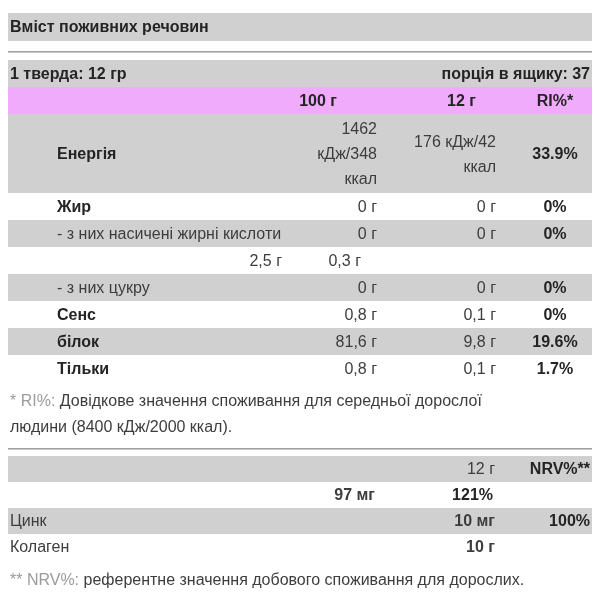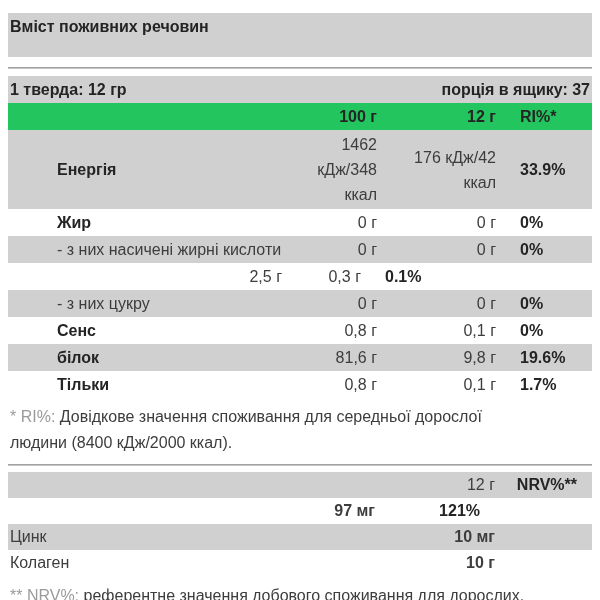--- a/index.html
+++ b/index.html
@@ -13,21 +13,21 @@
   *{box-sizing:border-box;}
   html,body{margin:0;padding:0;}
   body{
     width:600px;height:600px;background:#ffffff;overflow:hidden;
     font-family:"Liberation Sans","DejaVu Sans",sans-serif;
     font-size:16px;color:var(--body);
     -webkit-font-smoothing:antialiased;
   }
   .page{padding:13px 8px 0 8px;}
   .title-bar{
-    background:var(--band);height:44px;line-height:28px;
+    background:var(--band);height:28px;line-height:28px;
     padding:0 4px 0 2px;font-weight:bold;color:var(--strong);
     margin-bottom:10px;white-space:nowrap;
   }
   .sep{height:2px;background:linear-gradient(var(--divider),var(--divider2));}
   .sep.top{margin-bottom:7px;}
   .sep.mid{margin-top:8px;margin-bottom:6px;}
 
   
   .serving-row{
     display:flex;justify-content:space-between;align-items:flex-start;
@@ -38,38 +38,38 @@
     display:grid;grid-template-columns:1fr 95px 135px 72px;
     align-items:center;min-height:27px;line-height:27px;
   }
   .row.shaded{background:var(--band);}
   .row.energy{line-height:25px;padding:2px 0;}
   .c1{padding-left:2px;font-weight:bold;color:var(--strong);margin-left:47px;}
   .row.sub .c1{font-weight:normal;color:var(--body);}
   .c2{text-align:right;padding-right:8px;}
   .c2 .wrap{display:inline-block;max-width:72px;vertical-align:top;}
   .c3{text-align:right;padding-right:24px;}
-  .c4{text-align:left;padding-right:2px;font-weight:bold;color:var(--strong);}
+  .c4{text-align:center;padding-right:2px;font-weight:bold;color:var(--strong);}
   .row.header .c2,.row.header .c3,.row.header .c4{font-weight:bold;color:var(--strong);}
-  .row.header{background:#22c55e;}
+  .row.header{background:#f0abfc;gap:20px;}
 
   
   .footnote{margin:6px 0 0 0;line-height:26px;color:var(--body);padding-left:2px;}
   .footnote.fn1{max-width:505px;}
   .fn-prefix{color:var(--fnprefix);}
 
   
   .row2{
     display:grid;grid-template-columns:1fr 120px 97px;
     align-items:center;height:26px;line-height:26px;
   }
   .row2.shaded{background:var(--band);}
   .d1{padding-left:2px;color:var(--body);}
   .d2{text-align:right;color:var(--body);font-weight:bold;}
-  .d3{text-align:right;padding-right:15px;font-weight:bold;color:var(--strong);}
+  .d3{text-align:right;padding-right:2px;font-weight:bold;color:var(--strong);}
   .row2.header2 .d2{font-weight:normal;}
   .footnote.fn2{margin-top:7px;}
 </style>
 </head>
 <body>
 
 <div class="page">
 
   <div class="title-bar">
     <span>Вміст поживних речовин</span>
@@ -105,21 +105,20 @@
         </div>
         <div class="row shaded sub">
           <span class="c1">- з них насичені жирні кислоти</span>
           <span class="c2"><span class="wrap">0 г</span></span>
           <span class="c3">0 г</span>
           <span class="c4">0%</span>
         </div>
         <div class="row">
           <span class="c2"><span class="wrap">2,5 г</span></span>
           <span class="c3">0,3 г</span>
-          <span class="c4">0.1%</span>
         </div>
         <div class="row shaded sub">
           <span class="c1">- з них цукру</span>
           <span class="c2"><span class="wrap">0 г</span></span>
           <span class="c3">0 г</span>
           <span class="c4">0%</span>
         </div>
         <div class="row">
           <span class="c1">Сенс</span>
           <span class="c2"><span class="wrap">0,8 г</span></span>
@@ -156,20 +155,21 @@
     </div>
 
     <div id="t2-rows">
         <div class="row2">
           <span class="d2">97 мг</span>
           <span class="d3">121%</span>
         </div>
         <div class="row2 shaded">
           <span class="d1">Цинк</span>
           <span class="d2">10 мг</span>
+          <span class="d3">100%</span>
         </div>
         <div class="row2">
           <span class="d1">Колаген</span>
           <span class="d2">10 г</span>
           <span class="d3"></span>
         </div>
       </div>
 
     <p class="footnote fn2">
       <span class="fn-prefix">** NRV%:</span>

